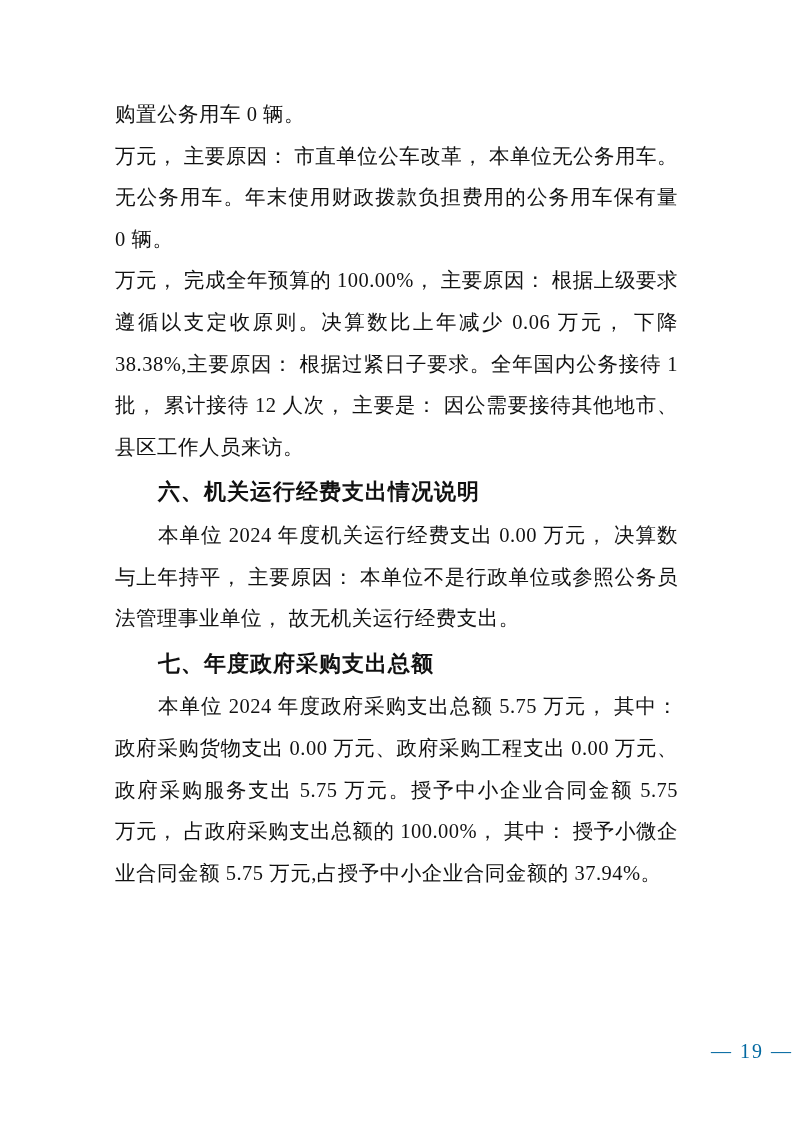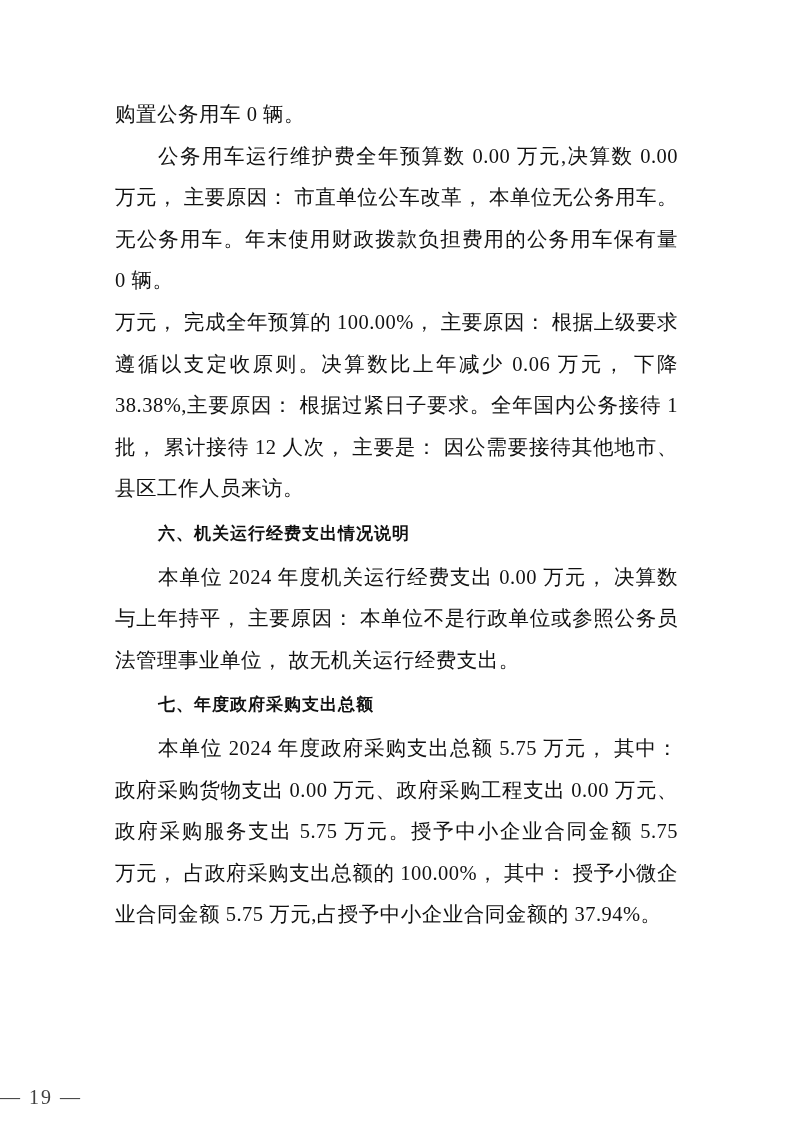--- a/index.html
+++ b/index.html
@@ -35,49 +35,48 @@
   }
   .line.last {
     text-align-last: left;
   }
   .line.indent {
     text-indent: 43px;
   }
   .heading {
     font-family: "Liberation Sans", "DejaVu Sans", sans-serif;
     font-weight: bold;
-    font-size: 17px;
+    font-size: 22px;
     line-height: 41.6px;
     letter-spacing: 1px;
     padding-left: 43px;
     margin-top: 3px;
     margin-bottom: 2px;
   }
   .footer {
     position: absolute;
     left: 0;
-    top: 1082px;
+    top: 1036px;
     width: 100%;
-    text-align: left;
+    text-align: right;
     font-size: 20px;
     line-height: 30px;
     letter-spacing: 2px;
-    color: #404040;
+    color: #0369a1;
   }
 </style>
 </head>
 <body>
 
 <div class="page">
   <div class="content">
       <div class="para">
         <div class="line last">购置公务用车 0 辆。</div>
       </div>
       <div class="para">
-        <div class="line indent">公务用车运行维护费全年预算数 0.00 万元,决算数 0.00</div>
         <div class="line">万元， 主要原因： 市直单位公车改革， 本单位无公务用车。</div>
         <div class="line">无公务用车。年末使用财政拨款负担费用的公务用车保有量</div>
         <div class="line last">0 辆。</div>
       </div>
       <div class="para">
         <div class="line">万元， 完成全年预算的 100.00%， 主要原因： 根据上级要求</div>
         <div class="line">遵循以支定收原则。决算数比上年减少 0.06 万元， 下降</div>
         <div class="line">38.38%,主要原因： 根据过紧日子要求。全年国内公务接待 1</div>
         <div class="line">批， 累计接待 12 人次， 主要是： 因公需要接待其他地市、</div>
         <div class="line last">县区工作人员来访。</div>

